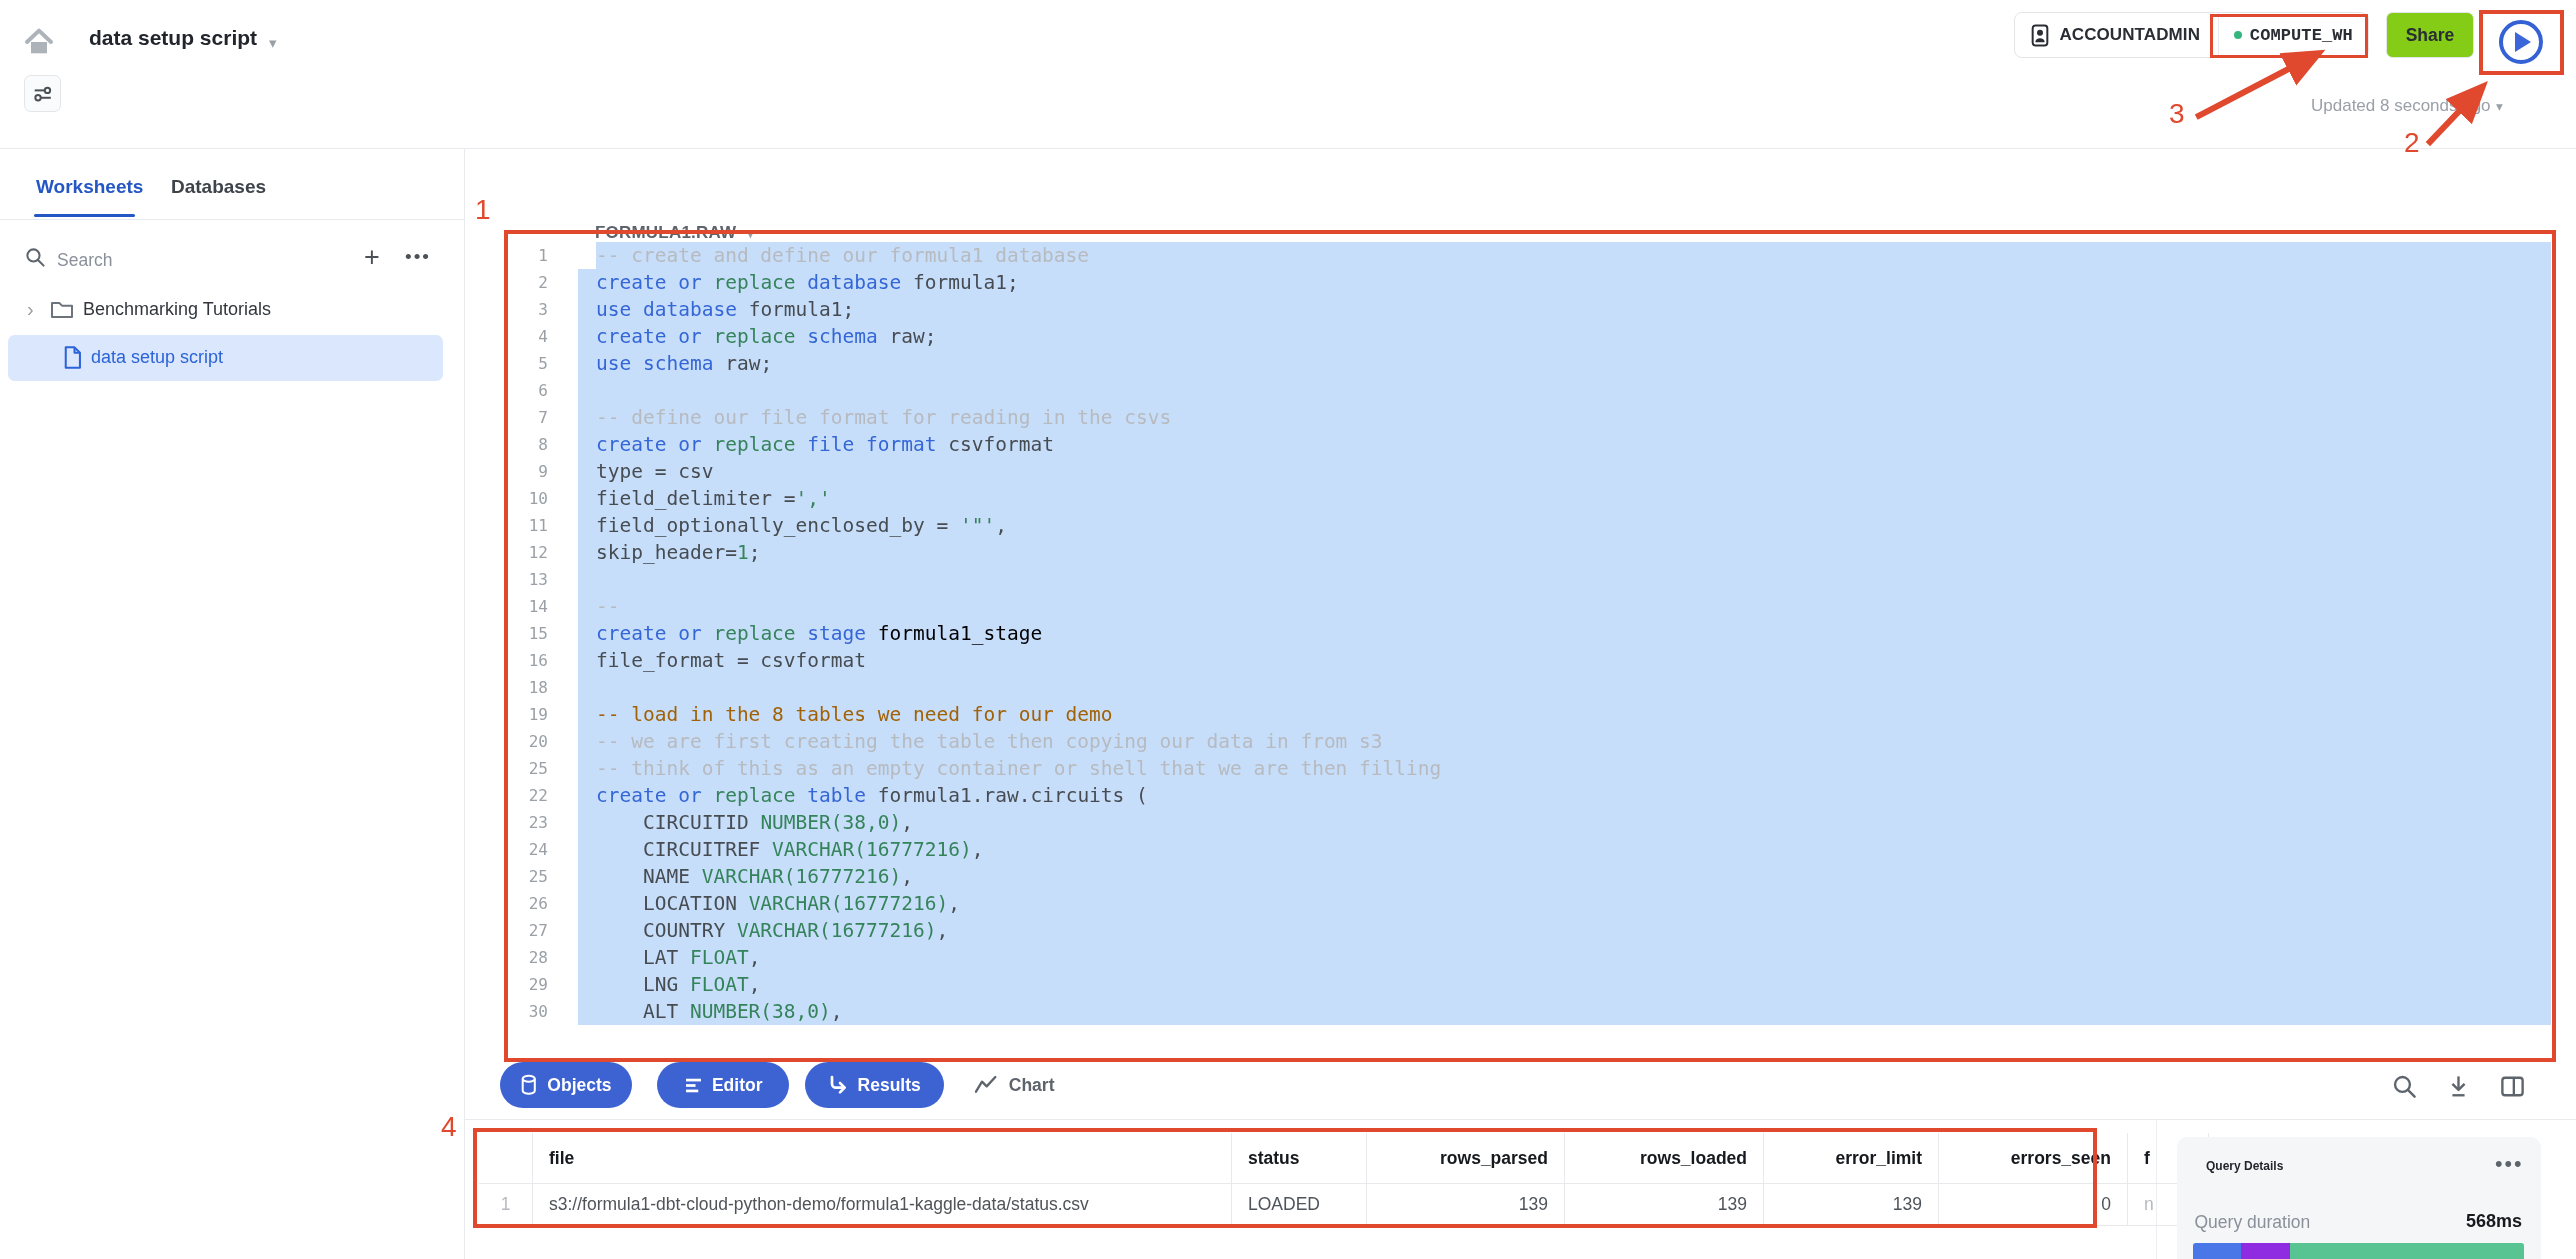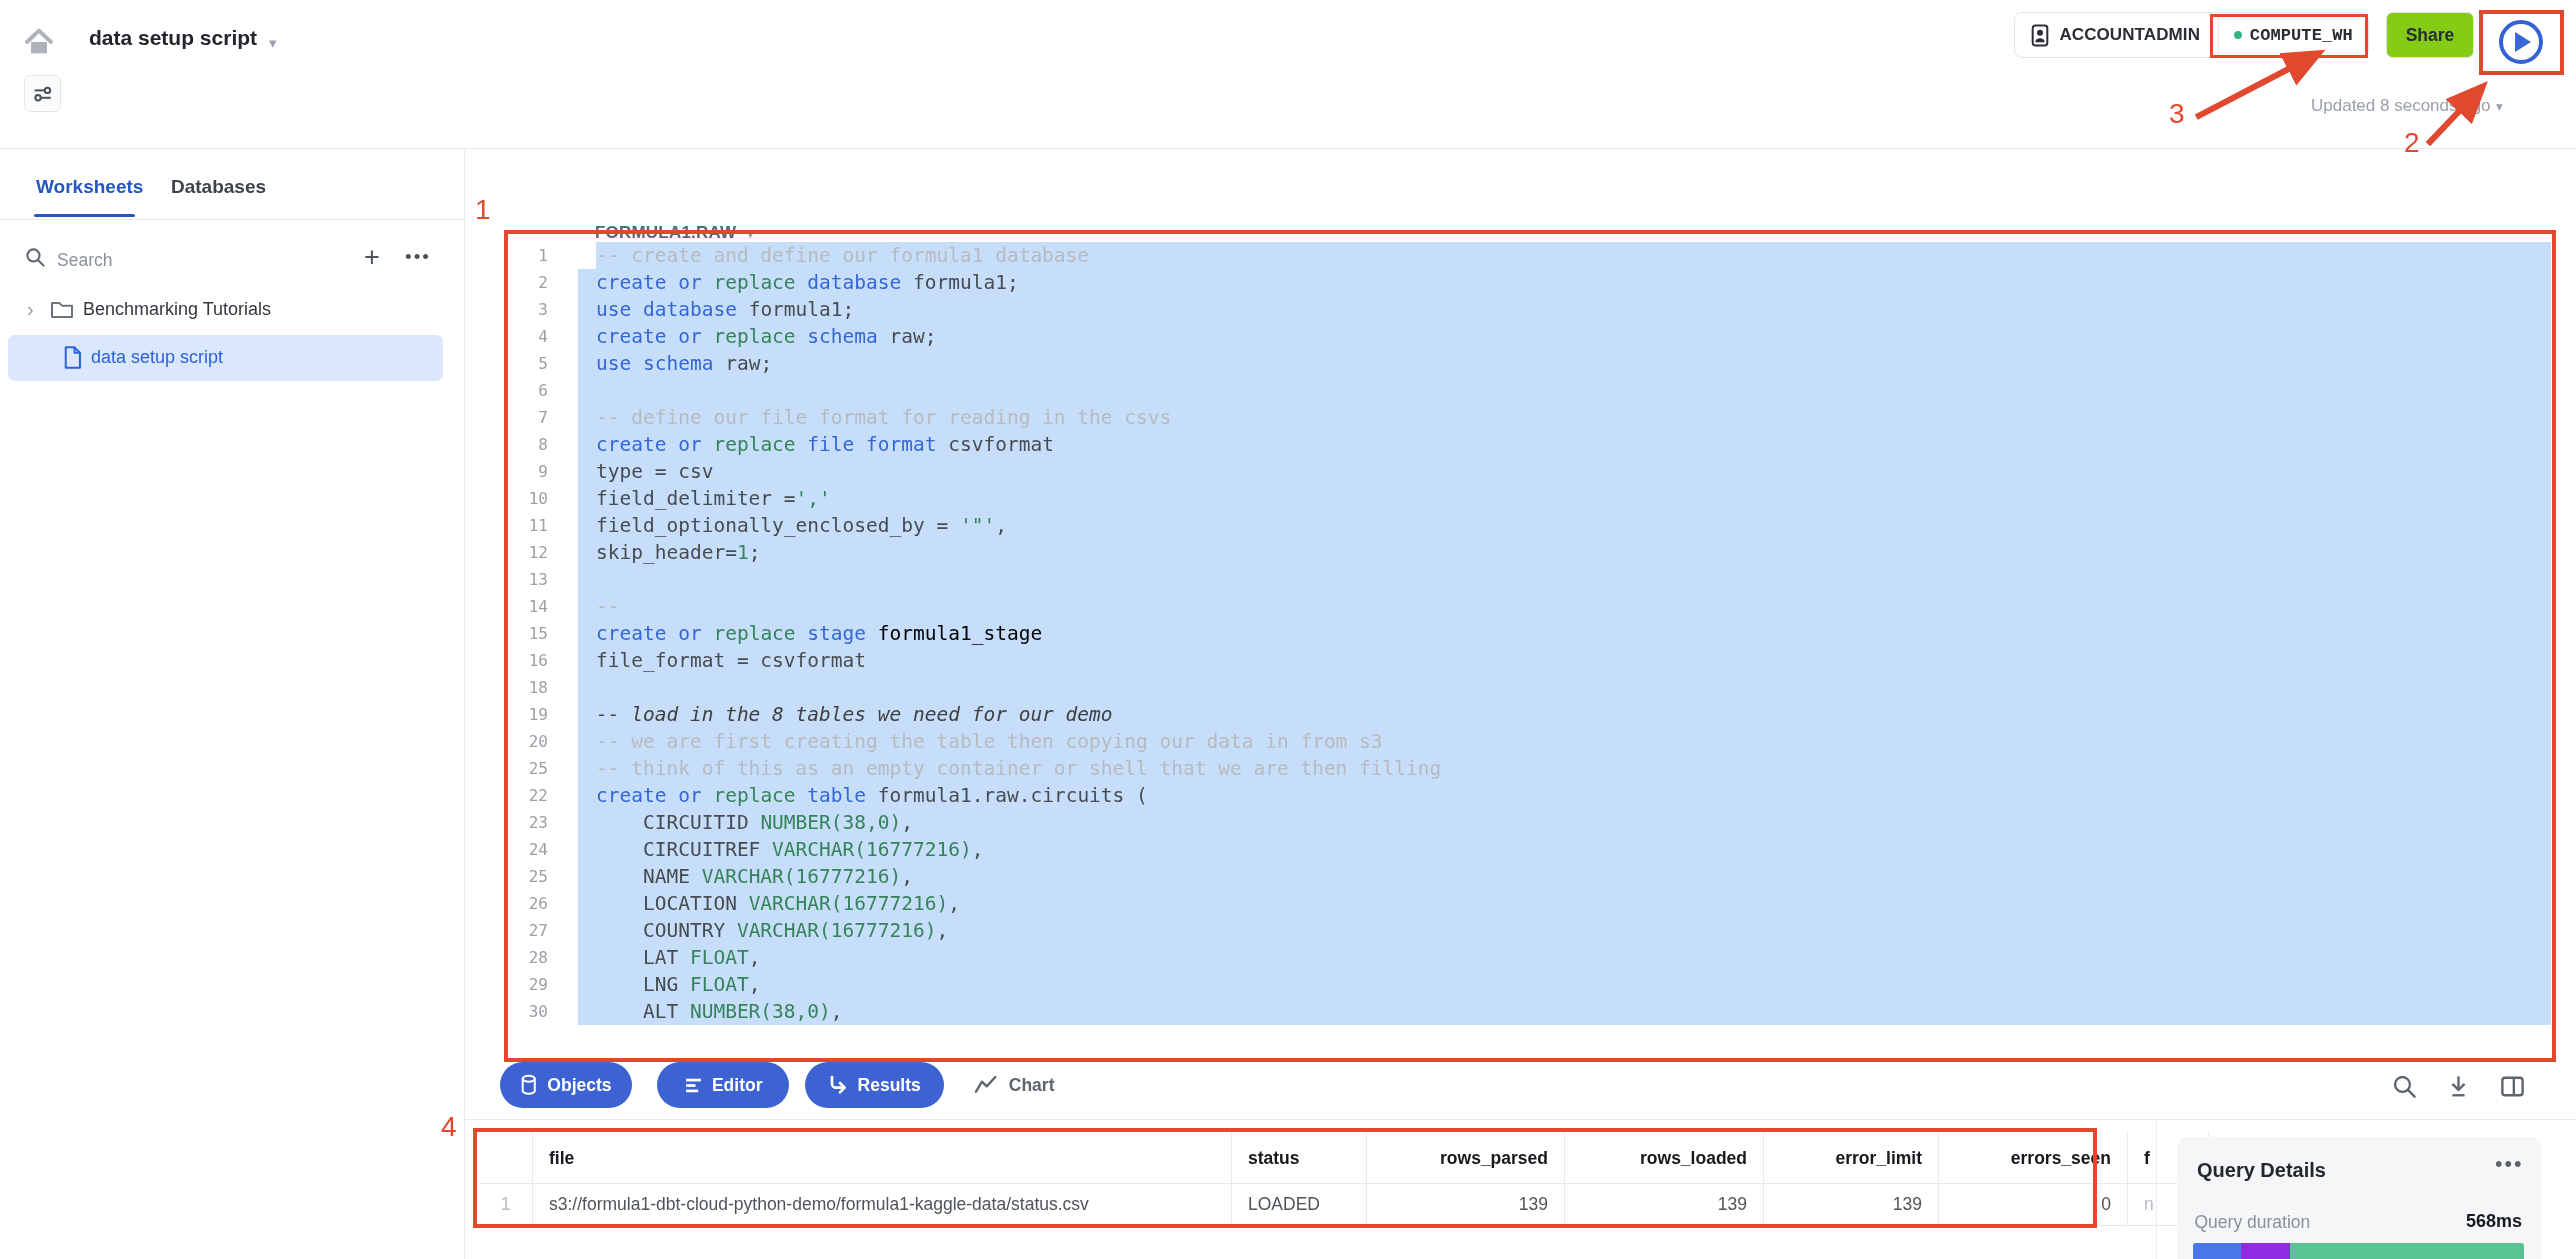--- a/index.html
+++ b/index.html
@@ -53,21 +53,21 @@
   .rtable{position:absolute;left:479px;top:1133px;}
   .trow{display:flex;}
   .cell{box-sizing:border-box;border-right:1.3px solid #e7e9ec;padding:0 16px;display:flex;align-items:center;font-size:17.5px;color:#4f545a;overflow:hidden;white-space:nowrap;}
   .hrow .cell{height:51px;font-weight:700;color:#16191d;border-bottom:1.3px solid #e7e9ec;}
   .drow .cell{height:42px;border-bottom:1.3px solid #e7e9ec;}
   .cell.right{justify-content:flex-end;}
   .cell.center{justify-content:center;}
   .cell.muted{color:#b6bac0;}
   
   .qcard{position:absolute;left:2177px;top:1137px;width:364px;height:132px;background:#f5f6f7;border-radius:10.8px;}
-  .q-title{position:absolute;left:20px;top:21.5px;font-size:20px;font-weight:600;color:#23272d;}
+  .q-title{position:absolute;left:29px;top:21.5px;font-size:12px;font-weight:600;color:#23272d;}
   .q-more{position:absolute;right:17.5px;top:15px;font-size:21.5px;color:#5d646c;letter-spacing:2px;}
   .q-dur-label{position:absolute;left:17.5px;top:75px;font-size:17.5px;color:#8a909a;}
   .q-dur-val{position:absolute;right:19px;top:74px;font-size:18px;font-weight:700;color:#16191d;}
   .q-bar{position:absolute;left:16px;top:106px;width:331px;height:17.5px;border-radius:2.7px;overflow:hidden;display:flex;}
   
   .ann-box{position:absolute;border:4.7px solid #e0492e;pointer-events:none;box-sizing:border-box;}
   .ann-num{position:absolute;color:#e0492e;font-size:28px;font-weight:500;pointer-events:none;}
   .ann-svg{position:absolute;left:0;top:0;pointer-events:none;}
   svg{display:block;}
 </style>
@@ -222,21 +222,21 @@
       <div class="code-line">
         <span class="gutter">16</span>
         <span class="line-content"><span style="color: rgb(71, 76, 82);">file_format = csvformat</span></span>
       </div>
       <div class="code-line">
         <span class="gutter">18</span>
         <span class="line-content"></span>
       </div>
       <div class="code-line">
         <span class="gutter">19</span>
-        <span class="line-content"><span style="color: #404040; font-style: italic;">-- load in the 8 tables we need for our demo</span></span>
+        <span class="line-content"><span style="color: #a16207;">-- load in the 8 tables we need for our demo</span></span>
       </div>
       <div class="code-line">
         <span class="gutter">20</span>
         <span class="line-content"><span style="color: rgb(183, 186, 191);">-- we are first creating the table then copying our data in from s3</span></span>
       </div>
       <div class="code-line">
         <span class="gutter">25</span>
         <span class="line-content"><span style="color: rgb(183, 186, 191);">-- think of this as an empty container or shell that we are then filling</span></span>
       </div>
       <div class="code-line">

